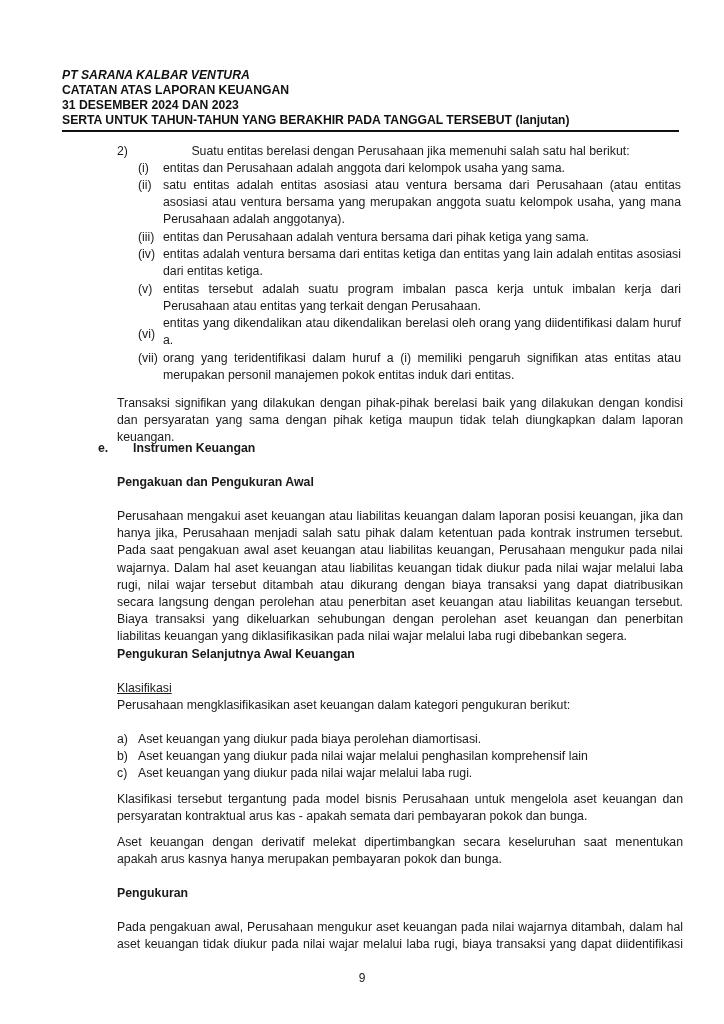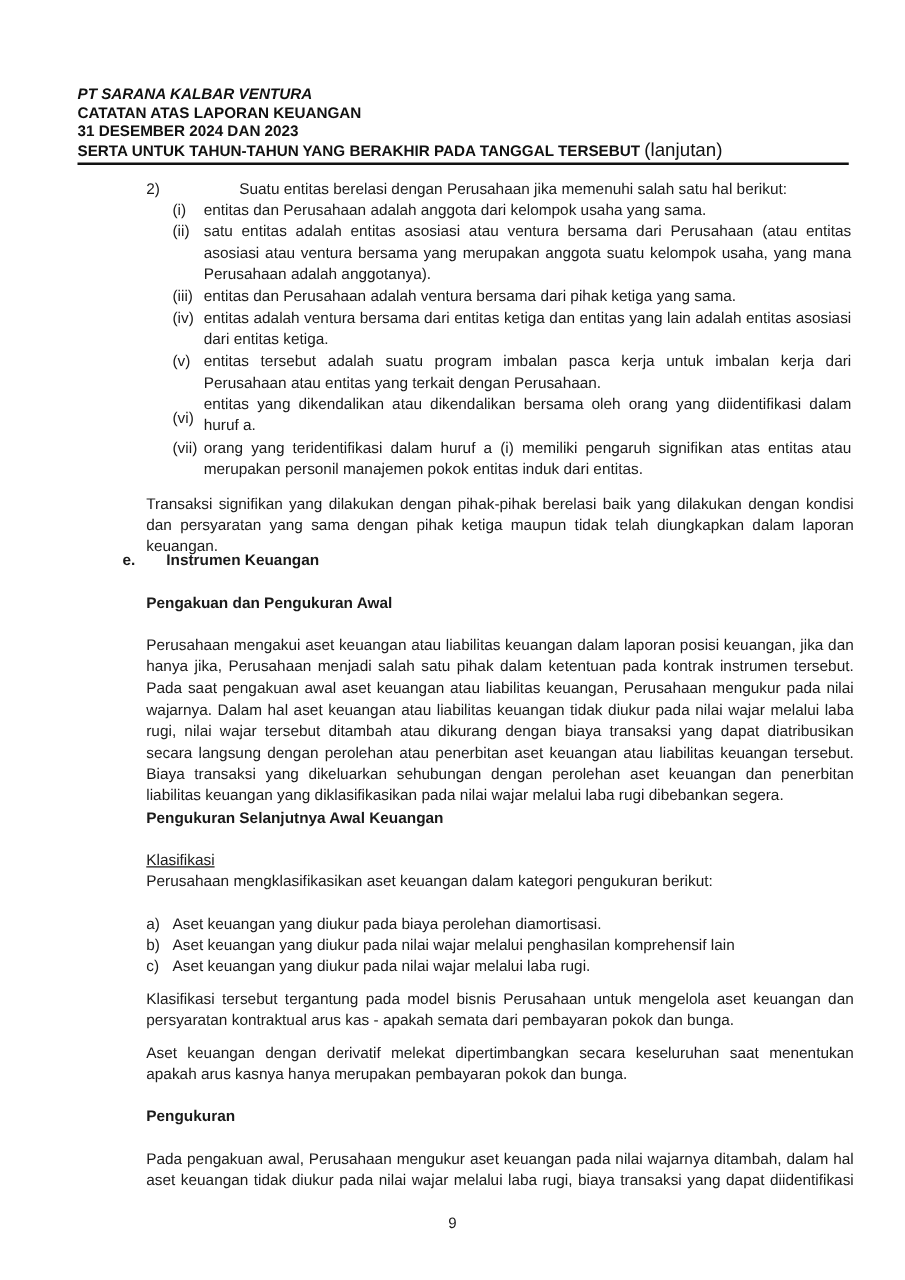--- a/index.html
+++ b/index.html
@@ -1,20 +1,20 @@
 <!DOCTYPE html>
 <html><head>
 <meta charset="utf-8">
 <style>
   html, body { margin: 0; padding: 0; background: #ffffff; }
   body { width: 724px; height: 1024px; position: relative; overflow: hidden;
          font-family: "Liberation Sans", sans-serif; color: #1a1a1a; }
   .abs { position: absolute; }
   .hdr { left: 62px; font-weight: bold; font-size: 12.2px; line-height: 15px; color: #111; white-space: nowrap; }
-  .hdr .small { font-weight: normal; font-size: 15px; }
+  .hdr .small { font-weight: bold; font-size: 12px; }
   .hdr-rule { left: 62px; top: 130px; width: 617px; height: 2px; background: #111; }
   .p { font-size: 12.3px; line-height: 17.2px; text-align: justify; text-align-last: left; }
   .b { font-weight: bold; }
   .li { position: absolute; font-size: 12.3px; line-height: 17.2px; }
   .txt { position: absolute; text-align: justify; }
   .u { text-decoration: underline; }
   .pg { left: 0; width: 724px; text-align: center; font-size: 12px; }
 </style>
 </head>
 <body>
@@ -41,21 +41,21 @@
   <div class="li" style="left:138px; top:229px;">(iii)</div>
   <div class="li txt" style="left:163px; top:229px; width:518px;">entitas dan Perusahaan adalah ventura bersama dari pihak ketiga yang sama.</div>
 
   <div class="li" style="left:138px; top:246px;">(iv)</div>
   <div class="li txt" style="left:163px; top:246px; width:518px; text-align-last:left;">entitas adalah ventura bersama dari entitas ketiga dan entitas yang lain adalah entitas asosiasi dari entitas ketiga.</div>
 
   <div class="li" style="left:138px; top:281px;">(v)</div>
   <div class="li txt" style="left:163px; top:281px; width:518px; text-align-last:left;">entitas tersebut adalah suatu program imbalan pasca kerja untuk imbalan kerja dari Perusahaan atau entitas yang terkait dengan Perusahaan.</div>
 
   <div class="li" style="left:138px; top:326px;">(vi)</div>
-  <div class="li txt" style="left:163px; top:315px; width:518px; text-align-last:left;">entitas yang dikendalikan atau dikendalikan bersama oleh orang yang diidentifikasi dalam huruf a.</div>
+  <div class="li txt" style="left:163px; top:315px; width:518px; text-align-last:left;">entitas yang dikendalikan atau dikendalikan berelasi oleh orang yang diidentifikasi dalam huruf a.</div>
 
   <div class="li" style="left:138px; top:350px;">(vii)</div>
   <div class="li txt" style="left:163px; top:350px; width:518px; text-align-last:left;">orang yang teridentifikasi dalam huruf a (i) memiliki pengaruh signifikan atas entitas atau merupakan personil manajemen pokok entitas induk dari entitas.</div>
 </div>
 
 <div class="abs p" style="left:117px; top:395px; width:566px;">Transaksi signifikan yang dilakukan dengan pihak-pihak berelasi baik yang dilakukan dengan kondisi dan persyaratan yang sama dengan pihak ketiga maupun tidak telah diungkapkan dalam laporan keuangan.</div>
 
 <div class="abs p b" style="left:98px; top:440px;">e.</div>
 <div class="abs p b" style="left:117px; top:440px;padding-left:16px;">Instrumen Keuangan</div>
 

